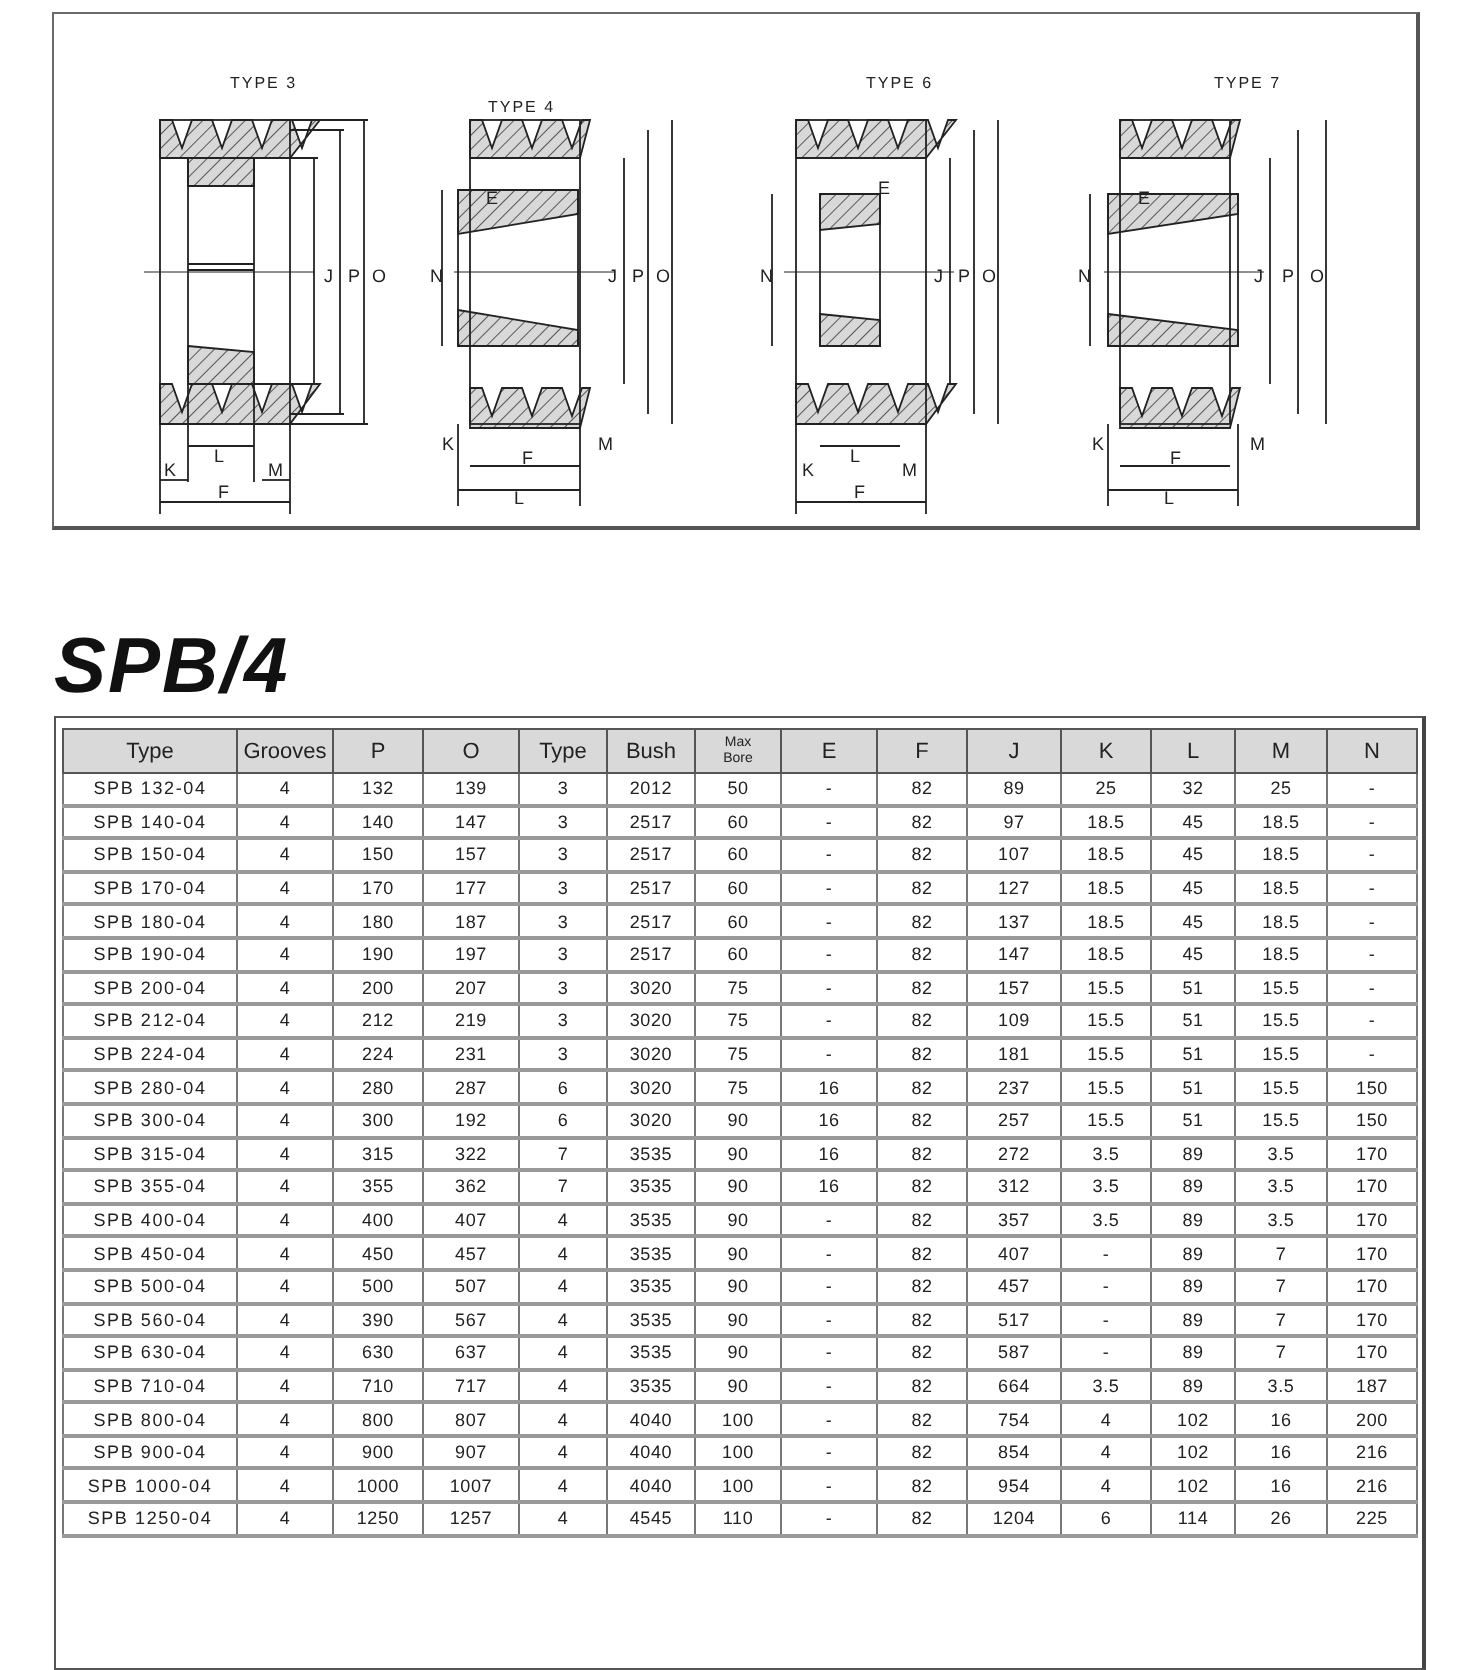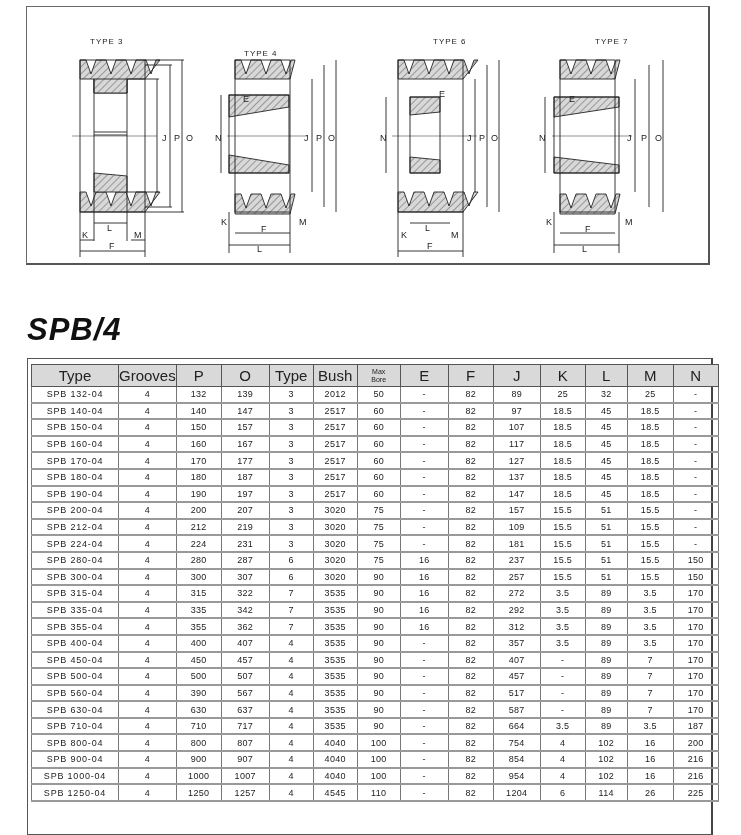--- a/index.html
+++ b/index.html
@@ -1,23 +1,23 @@
 <!DOCTYPE html>
 <html><head>
 <meta charset="utf-8">
 <style>
   html, body { margin:0; padding:0; background:#ffffff; }
   body { width:741px; height:835px; position:relative; overflow:hidden; font-family:"Liberation Sans", sans-serif; color:#111; }
   .diagram-frame { position:absolute; left:26px; top:6px; width:684px; height:259px; border:1px solid #6a6a6a; border-right:2px solid #555; border-bottom:2px solid #555; box-sizing:border-box; }
   .diagram-frame svg { position:absolute; left:0; top:0; }
   .type-label { position:absolute; font-size:8px; letter-spacing:1px; color:#222; }
-  .title { position:absolute; left:27px; top:312px; font-size:31px; font-weight:bold; font-style:italic; letter-spacing:1px; color:#111; font-family:"Liberation Sans", sans-serif; }
+  .title { position:absolute; left:27px; top:312px; font-size:39px; font-weight:bold; font-style:italic; letter-spacing:1px; color:#111; font-family:"Liberation Sans", sans-serif; }
   .table-frame { position:absolute; left:27px; top:358px; width:686px; height:477px; border:1px solid #555; border-right:2px solid #444; box-sizing:border-box; }
   table.spec { position:absolute; left:31px; top:364px; border-collapse:collapse; table-layout:fixed; font-size:9px; }
-  table.spec th { background:#d9d9d9; font-weight:normal; font-size:15px; height:21px; border:1px solid #555; padding:0; text-align:center; color:#222; }
+  table.spec th { background:#d9d9d9; font-weight:normal; font-size:11px; height:21px; border:1px solid #555; padding:0; text-align:center; color:#222; }
   table.spec th.small { font-size:7px; line-height:8px; }
   table.spec td { height:14.6px; border:1px solid #777; border-bottom:2px solid #999; padding:0; text-align:center; color:#222; letter-spacing:0.3px; }
   table.spec td.type-cell { letter-spacing:0.8px; }
 </style>
 </head>
 <body>
 
 <div class="diagram-frame">
   <svg width="684" height="259" viewBox="0 0 684 259">
     <defs>
@@ -140,24 +140,24 @@
           <line x1="592" y1="205" x2="592" y2="246"></line>
         <line x1="533" y1="226" x2="588" y2="226"></line>
           <text x="558" y="225" stroke="none" fill="#222">F</text>
         <line x1="527" y1="238" x2="592" y2="238"></line>
           <text x="555" y="245" stroke="none" fill="#222">L</text>
         <text x="519" y="218" stroke="none" fill="#222">K</text>
           <text x="598" y="218" stroke="none" fill="#222">M</text>
       </g>
     </g>
   </svg>
-  <span class="type-label" style="left:63px; top:30px;">TYPE 3</span>
+  <span class="type-label" style="left:88px; top:30px;">TYPE 3</span>
   <span class="type-label" style="left:217px; top:42px;">TYPE 4</span>
   <span class="type-label" style="left:406px; top:30px;text-align:right;">TYPE 6</span>
-  <span class="type-label" style="left:568px; top:30px;">TYPE 7</span>
+  <span class="type-label" style="left:580px; top:30px;">TYPE 7</span>
 </div>
 
 <div class="title">SPB/4</div>
 
 <div class="table-frame"></div>
 
 <table class="spec">
   <colgroup>
     <col style="width:87px">
       <col style="width:48px">
@@ -235,36 +235,20 @@
         <td>60</td>
         <td>-</td>
         <td>82</td>
         <td>107</td>
         <td>18.5</td>
         <td>45</td>
         <td>18.5</td>
         <td>-</td>
       </tr>
       <tr>
-        <td class="type-cell">SPB 160-04</td>
-        <td>4</td>
-        <td>160</td>
-        <td>167</td>
-        <td>3</td>
-        <td>2517</td>
-        <td>60</td>
-        <td>-</td>
-        <td>82</td>
-        <td>117</td>
-        <td>18.5</td>
-        <td>45</td>
-        <td>18.5</td>
-        <td>-</td>
-      </tr>
-      <tr>
         <td class="type-cell">SPB 170-04</td>
         <td>4</td>
         <td>170</td>
         <td>177</td>
         <td>3</td>
         <td>2517</td>
         <td>60</td>
         <td>-</td>
         <td>82</td>
         <td>127</td>
@@ -366,21 +350,21 @@
         <td>237</td>
         <td>15.5</td>
         <td>51</td>
         <td>15.5</td>
         <td>150</td>
       </tr>
       <tr>
         <td class="type-cell">SPB 300-04</td>
         <td>4</td>
         <td>300</td>
-        <td>307</td>
+        <td>192</td>
         <td>6</td>
         <td>3020</td>
         <td>90</td>
         <td>16</td>
         <td>82</td>
         <td>257</td>
         <td>15.5</td>
         <td>51</td>
         <td>15.5</td>
         <td>150</td>
@@ -389,36 +373,20 @@
         <td class="type-cell">SPB 315-04</td>
         <td>4</td>
         <td>315</td>
         <td>322</td>
         <td>7</td>
         <td>3535</td>
         <td>90</td>
         <td>16</td>
         <td>82</td>
         <td>272</td>
-        <td>3.5</td>
-        <td>89</td>
-        <td>3.5</td>
-        <td>170</td>
-      </tr>
-      <tr>
-        <td class="type-cell">SPB 335-04</td>
-        <td>4</td>
-        <td>335</td>
-        <td>342</td>
-        <td>7</td>
-        <td>3535</td>
-        <td>90</td>
-        <td>16</td>
-        <td>82</td>
-        <td>292</td>
         <td>3.5</td>
         <td>89</td>
         <td>3.5</td>
         <td>170</td>
       </tr>
       <tr>
         <td class="type-cell">SPB 355-04</td>
         <td>4</td>
         <td>355</td>
         <td>362</td>

